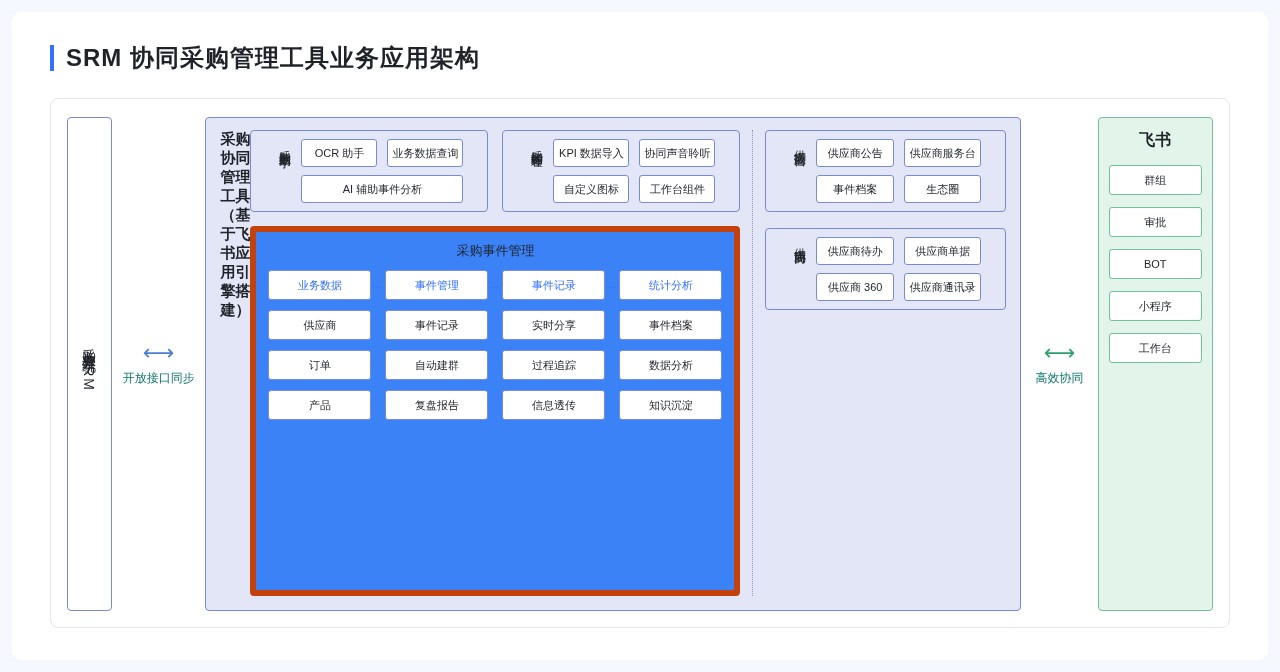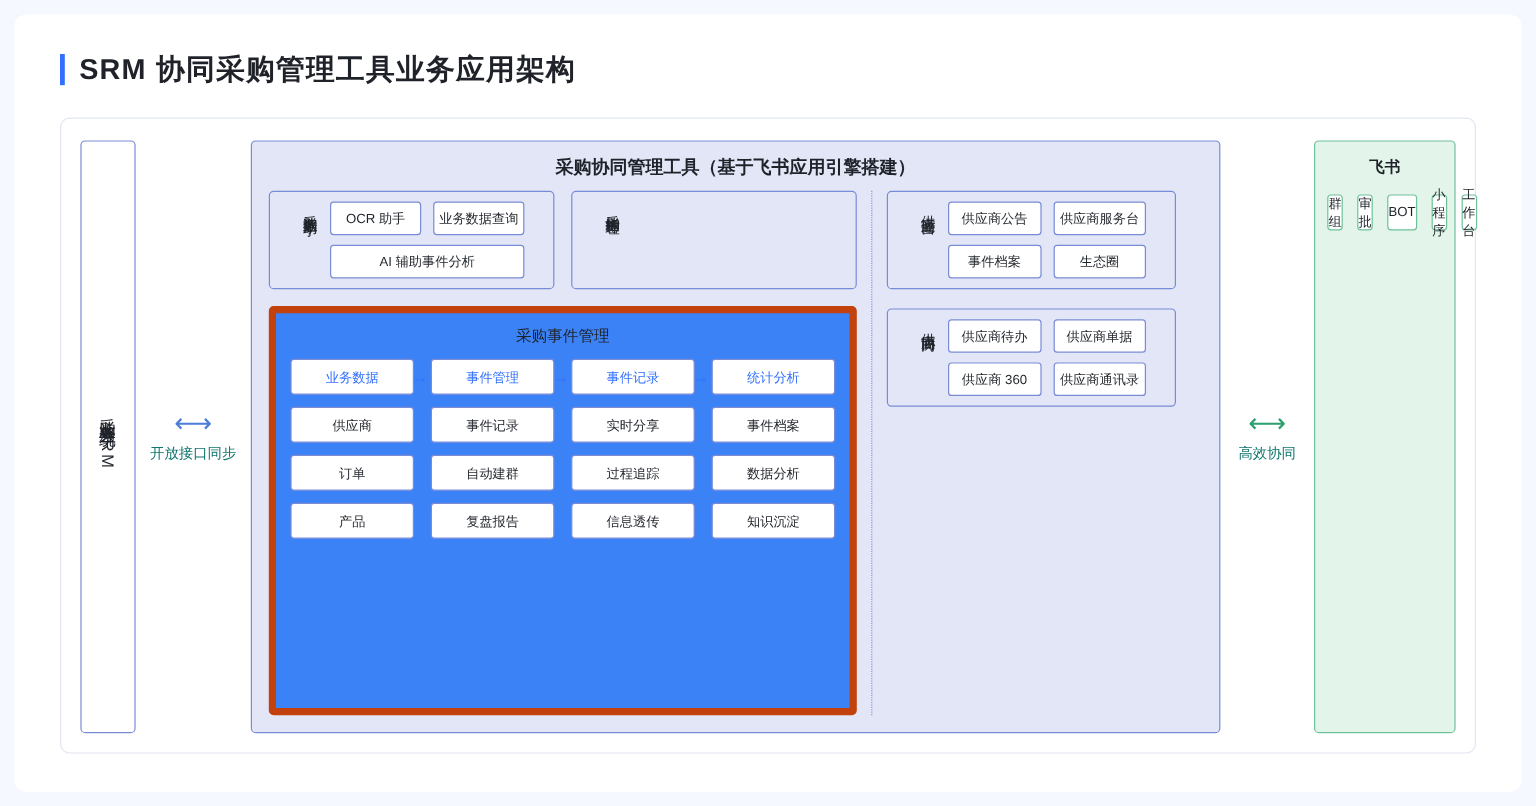--- a/index.html
+++ b/index.html
@@ -85,21 +85,21 @@
 }
 
 
 .center-panel {
   flex: 1;
   background: #e2e6f7;
   border: 1px solid #7a8bd6;
   border-radius: 4px;
   padding: 12px 14px 14px;
   display: flex;
-  flex-direction: column;
+  flex-direction: row;
 }
 .center-title {
   text-align: center;
   font-size: 15px;
   font-weight: 600;
   color: #1f2329;
   margin-bottom: 10px;
 }
 .center-body {
   flex: 1;
@@ -221,28 +221,28 @@
   width: 118px;
   border: 1px solid #6fc29a;
   background: #e3f5eb;
   border-radius: 4px;
   padding: 12px 10px;
   display: flex;
   flex-direction: column;
   align-items: center;
 }
 .feishu-title {
-  font-size: 13px;
+  font-size: 16px;
   font-weight: 600;
   color: #1f2329;
   margin-bottom: 14px;
 }
 .feishu-items {
   display: flex;
-  flex-direction: row;
+  flex-direction: column;
   gap: 12px;
   width: 100%;
 }
 .feishu-item {
   border: 1px solid #6fc29a;
   background: #fff;
   border-radius: 3px;
   height: 30px;
   font-size: 11px;
   color: #1f2329;
@@ -292,20 +292,30 @@
                 </div>
                 <div class="cell-row">
                   <div class="cell cell-wide">AI 辅助事件分析</div>
                 </div>
               </div>
             </div>
 
             <div class="subbox">
               <div class="subbox-vlabel">
                 <span class="vtext2">采购指标管理</span>
+              </div>
+              <div class="subbox-grid">
+                <div class="cell-row">
+                  <div class="cell cell-wide">KPI 数据导入</div>
+                  <div class="cell cell-wide">协同声音聆听</div>
+                </div>
+                <div class="cell-row">
+                  <div class="cell cell-wide">自定义图标</div>
+                  <div class="cell cell-wide">工作台组件</div>
+                </div>
               </div>
             </div>
           </div>
 
           <div class="evt-box">
             <div class="evt-title">采购事件管理</div>
             <div class="evt-grid">
 
               <div class="evt-cell blue">
                   <span>业务数据</span>

